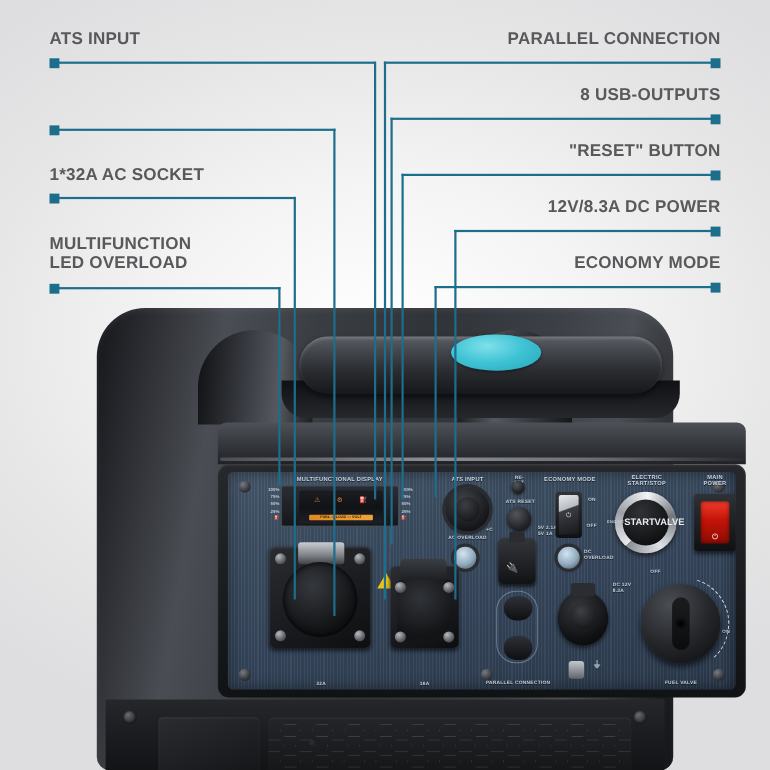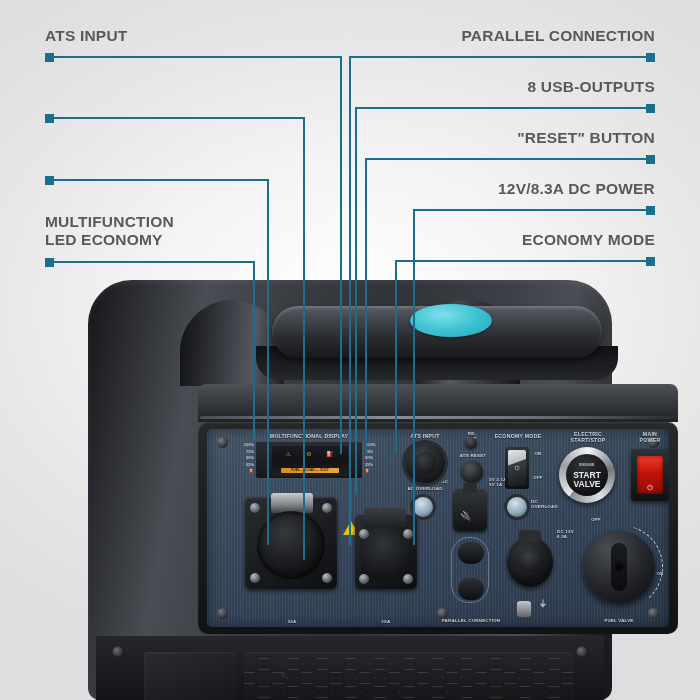--- a/index.html
+++ b/index.html
@@ -218,21 +218,21 @@
   .startbtn{
     position:absolute;left:352px;top:18px;width:56px;height:56px;border-radius:50%;
     background:conic-gradient(from 220deg,#e8eaec,#9ca0a6,#f2f4f6,#72767c,#dfe2e5,#8b8f95);
     box-shadow:0 2px 5px rgba(0,0,0,.6);
     display:flex;align-items:center;justify-content:center;
   }
   .startbtn .inner{
     width:42px;height:42px;border-radius:50%;
     background:radial-gradient(circle at 40% 28%,#2f3236,#121315 70%,#060607);
     color:#e9ebed;font-size:8.5px;font-weight:bold;line-height:9.5px;
-    display:flex;flex-direction:column;align-items:center;justify-content:center;
+    display:flex;align-items:center;justify-content:center;
     text-align:center;
   }
   .startbtn .eng{font-size:3.6px;letter-spacing:.3px;color:#c7cacd;margin-bottom:.5px;}
 
   
   .mainpw{
     position:absolute;left:424px;top:20px;width:38px;height:52px;border-radius:3px;
     background:linear-gradient(180deg,#2e3135,#0f1012);
     box-shadow:0 2px 4px rgba(0,0,0,.6);
     display:flex;align-items:center;justify-content:center;
@@ -527,22 +527,23 @@
 
   <div class="marker" style="left:646px;top:206px;"></div>
   <div class="callout h" style="left:413px;top:209px;width:234px;"></div>
   <div class="callout v" style="left:413px;top:209px;height:336px;"></div>
 
   <div class="marker" style="left:646px;top:257px;"></div>
   <div class="callout h" style="left:395px;top:260px;width:252px;"></div>
   <div class="callout v" style="left:395px;top:260px;height:192px;"></div>
 
   <div class="label" style="left:45px;top:27px;">ATS INPUT</div>
+  <div class="label" style="left:45px;top:151px;">1*32A AC SOCKET</div>
   <div class="label" style="left:45px;top:213px;">MULTIFUNCTION
-LED ECONOMY</div>
+LED OVERLOAD</div>
 
   <div class="label right" style="right:45px;top:27px;">PARALLEL CONNECTION</div>
   <div class="label right" style="right:45px;top:78px;">8 USB-OUTPUTS</div>
   <div class="label right" style="right:45px;top:129px;">"RESET" BUTTON</div>
   <div class="label right" style="right:45px;top:180px;">12V/8.3A DC POWER</div>
   <div class="label right" style="right:45px;top:231px;">ECONOMY MODE</div>
 
 </div>
 
 </body></html>

